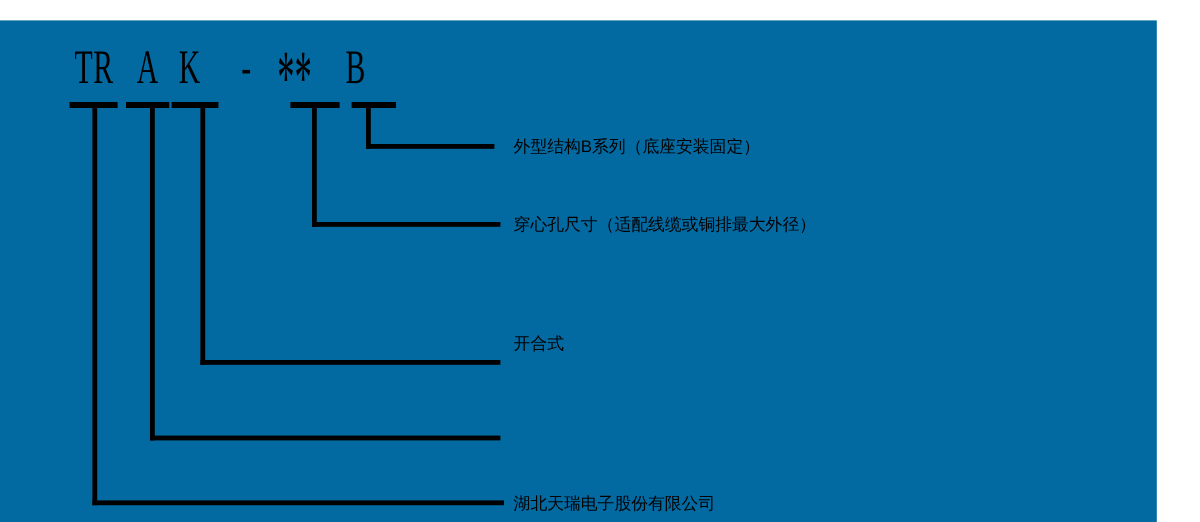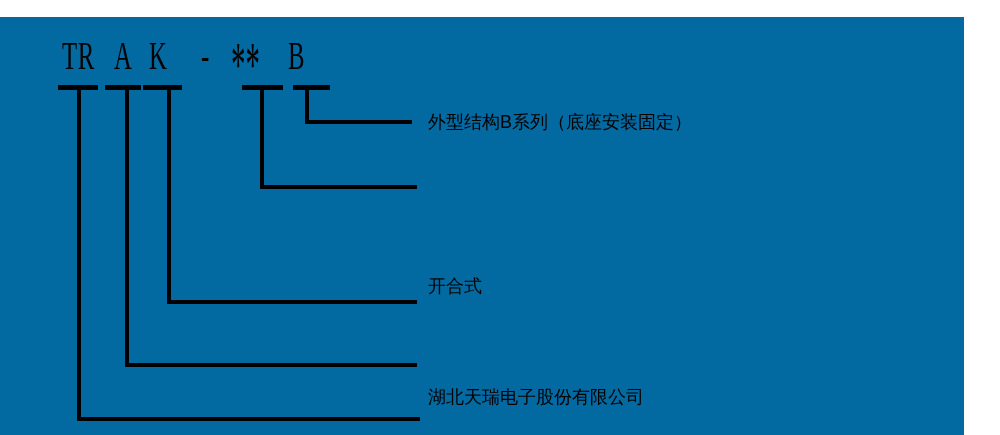--- a/index.html
+++ b/index.html
@@ -51,21 +51,21 @@
   }
   .hline {          
     position: absolute;
     height: 4px;
     background: #000;
   }
   
   .legend-label {
     position: absolute;
     left: 428px;
-    font-size: 18px;
+    font-size: 14px;
     line-height: 26px;
     white-space: nowrap;
     color: #000;
     font-weight: 500;
   }
 </style>
 </head>
 <body>
 
 <div class="stage">
@@ -89,16 +89,17 @@
   <div class="stem" style="left:260px; top:68px; height:104px"></div>
   <div class="stem" style="left:305px; top:68px; height:39px"></div>
 
   <div class="hline" style="left:305px; top:103px; width:107px"></div>
   <div class="hline" style="left:260px; top:168px; width:157px"></div>
   <div class="hline" style="left:167px; top:283px; width:250px"></div>
   <div class="hline" style="left:125px; top:346px; width:292px"></div>
   <div class="hline" style="left:77px;  top:400px; width:343px"></div>
 
   <div class="legend-label" style="top:92px">外型结构B系列（底座安装固定）</div>
+  <div class="legend-label" style="top:157px">穿心孔尺寸（适配线缆或铜排最大外径）</div>
   <div class="legend-label" style="top:256px">开合式</div>
-  <div class="legend-label" style="top:367px">湖北天瑞电子股份有限公司</div>
+  <div class="legend-label" style="top:389px">湖北天瑞电子股份有限公司</div>
 
 </div>
 
 </body></html>

